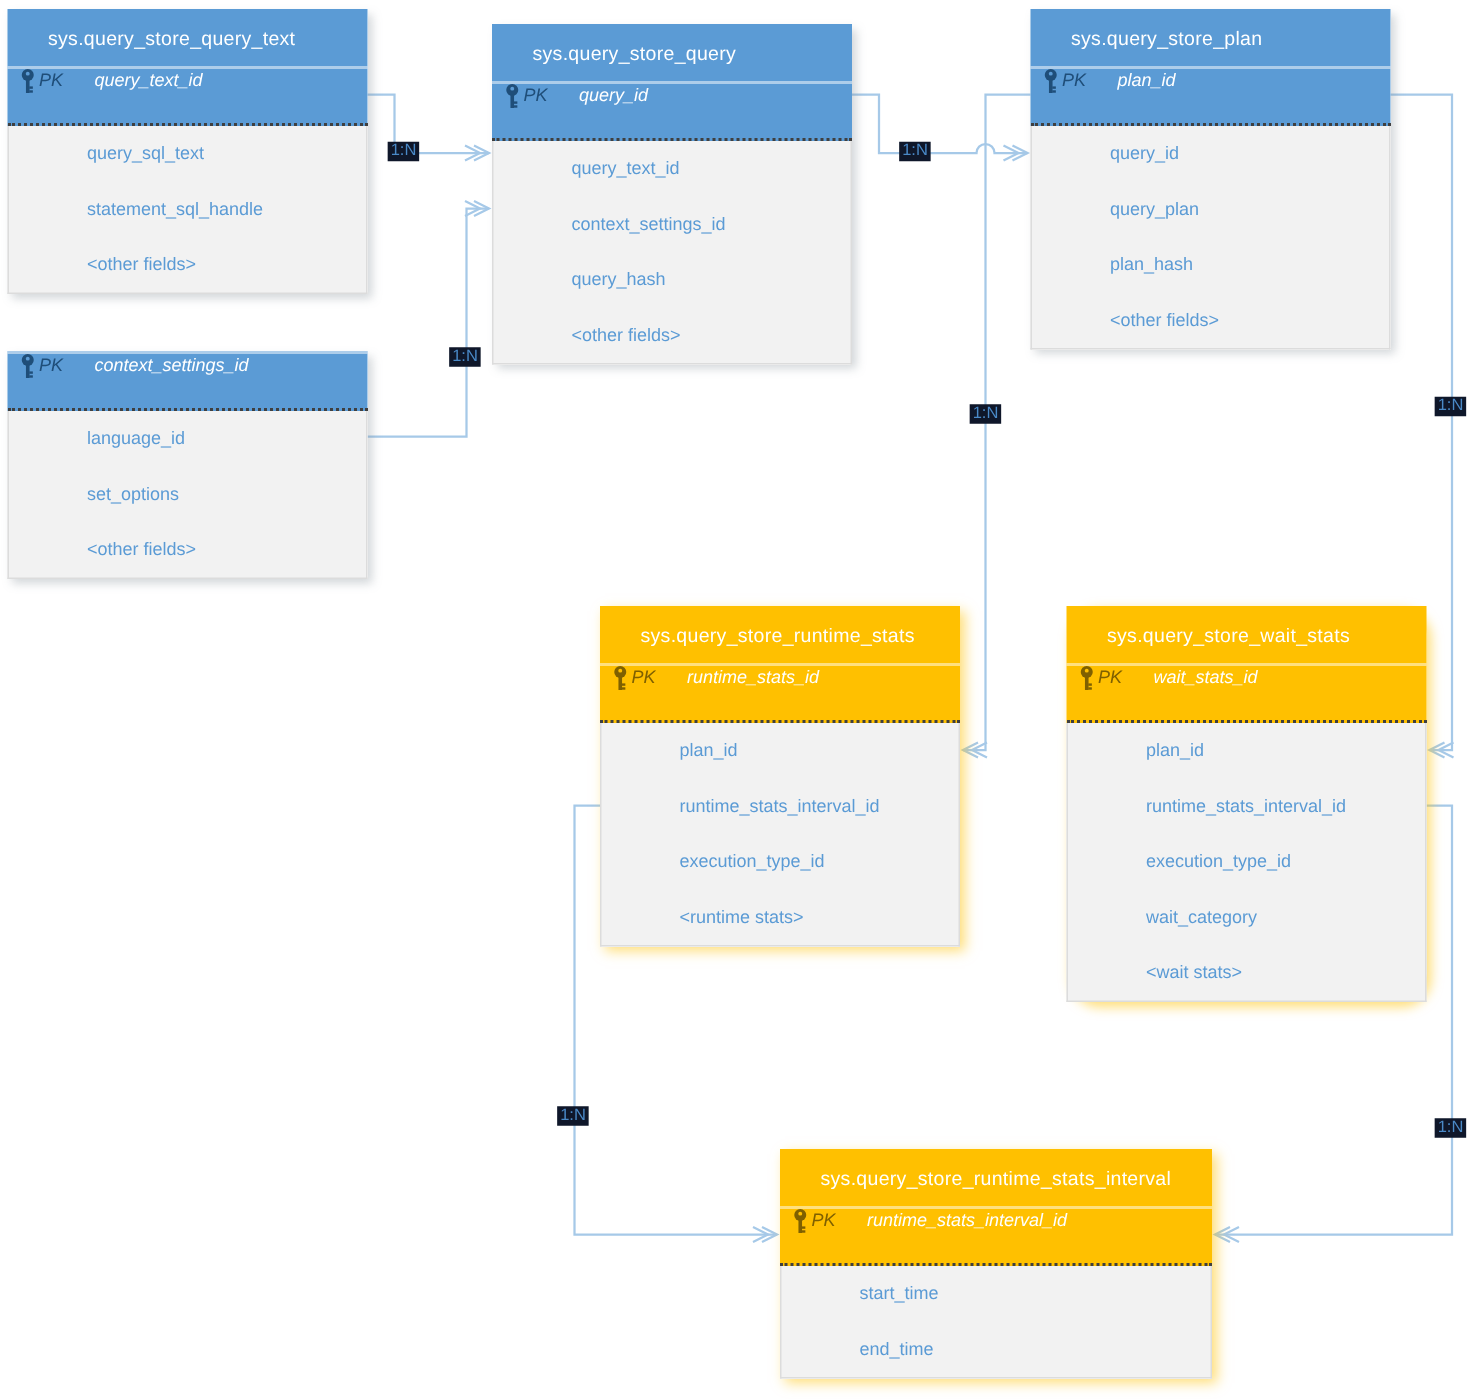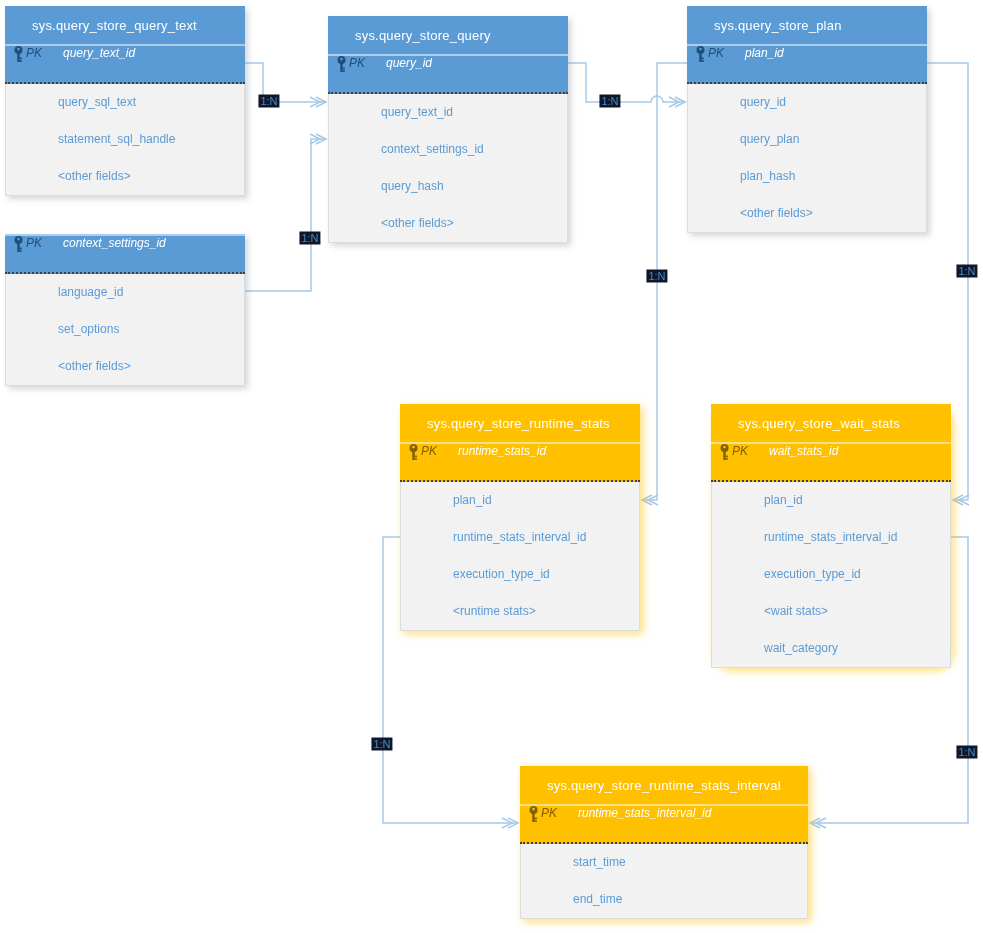--- a/index.html
+++ b/index.html
@@ -251,22 +251,22 @@
             <rect x="6.5" y="14.2" width="2.4" height="1.6" fill="currentColor"></rect>
           </svg>
       </span>
       <span class="pk-label">PK</span>
       <span class="pk-field">wait_stats_id</span>
     </div>
     <div class="tbl-body">
       <div class="field-row">plan_id</div>
       <div class="field-row">runtime_stats_interval_id</div>
       <div class="field-row">execution_type_id</div>
+      <div class="field-row">wait_category</div>
       <div class="field-row">&lt;wait stats&gt;</div>
-      <div class="field-row">wait_category</div>
     </div>
   </div>
 
   <div class="tbl orange t-interval">
     <div class="tbl-header">sys.query_store_runtime_stats_interval</div>
     <div class="pk-row">
       <span class="key-icon">
         <svg width="11" height="17" viewBox="0 0 11 17">
             <circle cx="5.5" cy="4" r="4" fill="currentColor"></circle>
             <circle class="key-hole" cx="5.5" cy="3.1" r="1.3"></circle>

